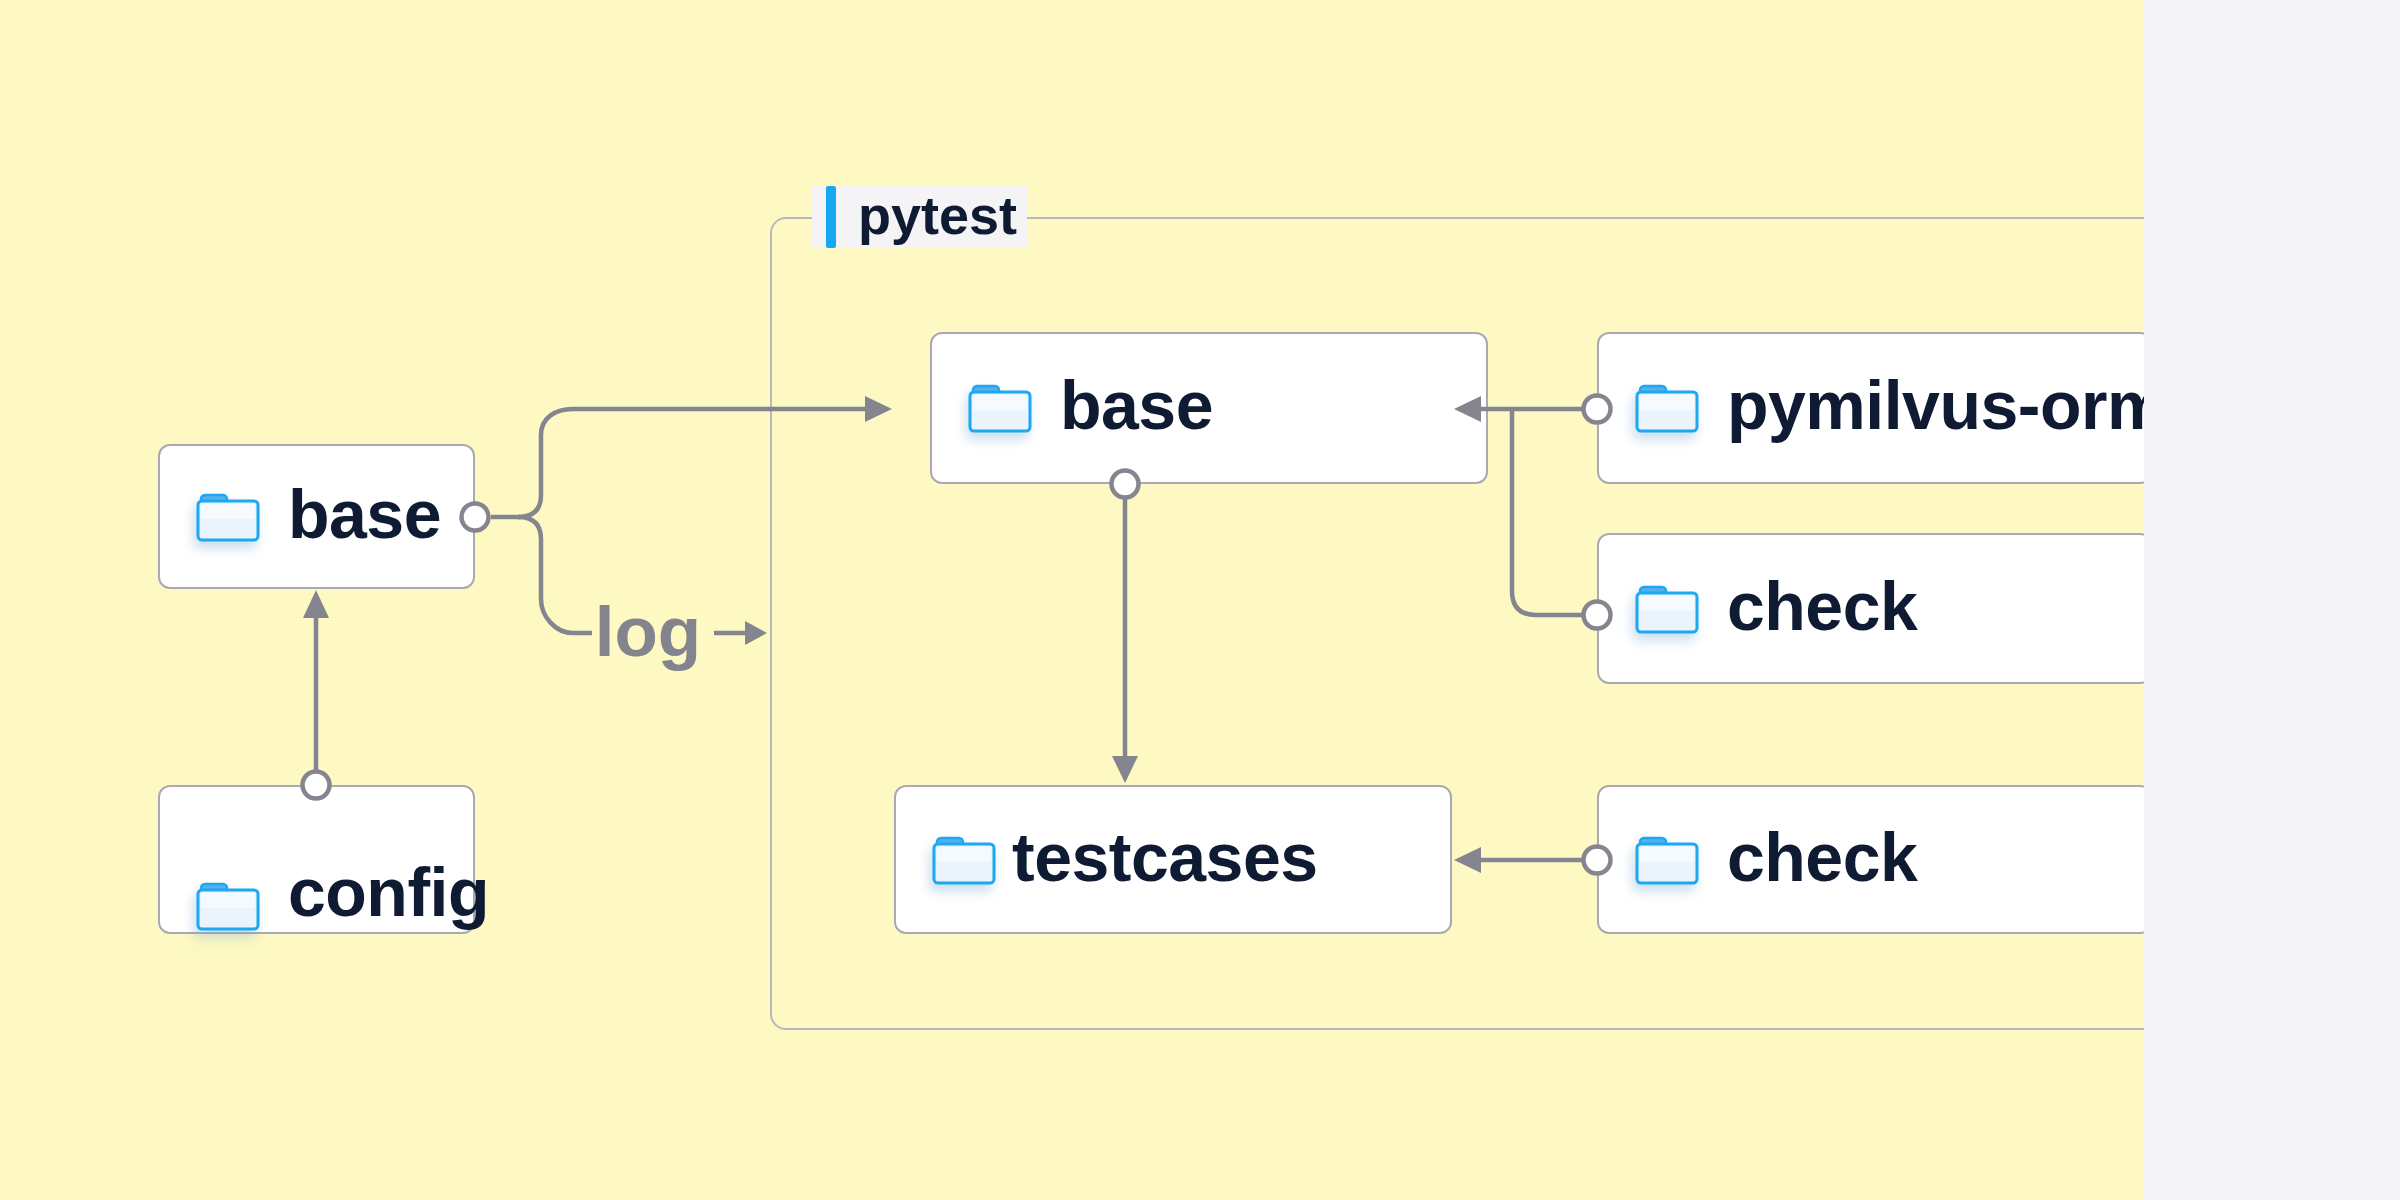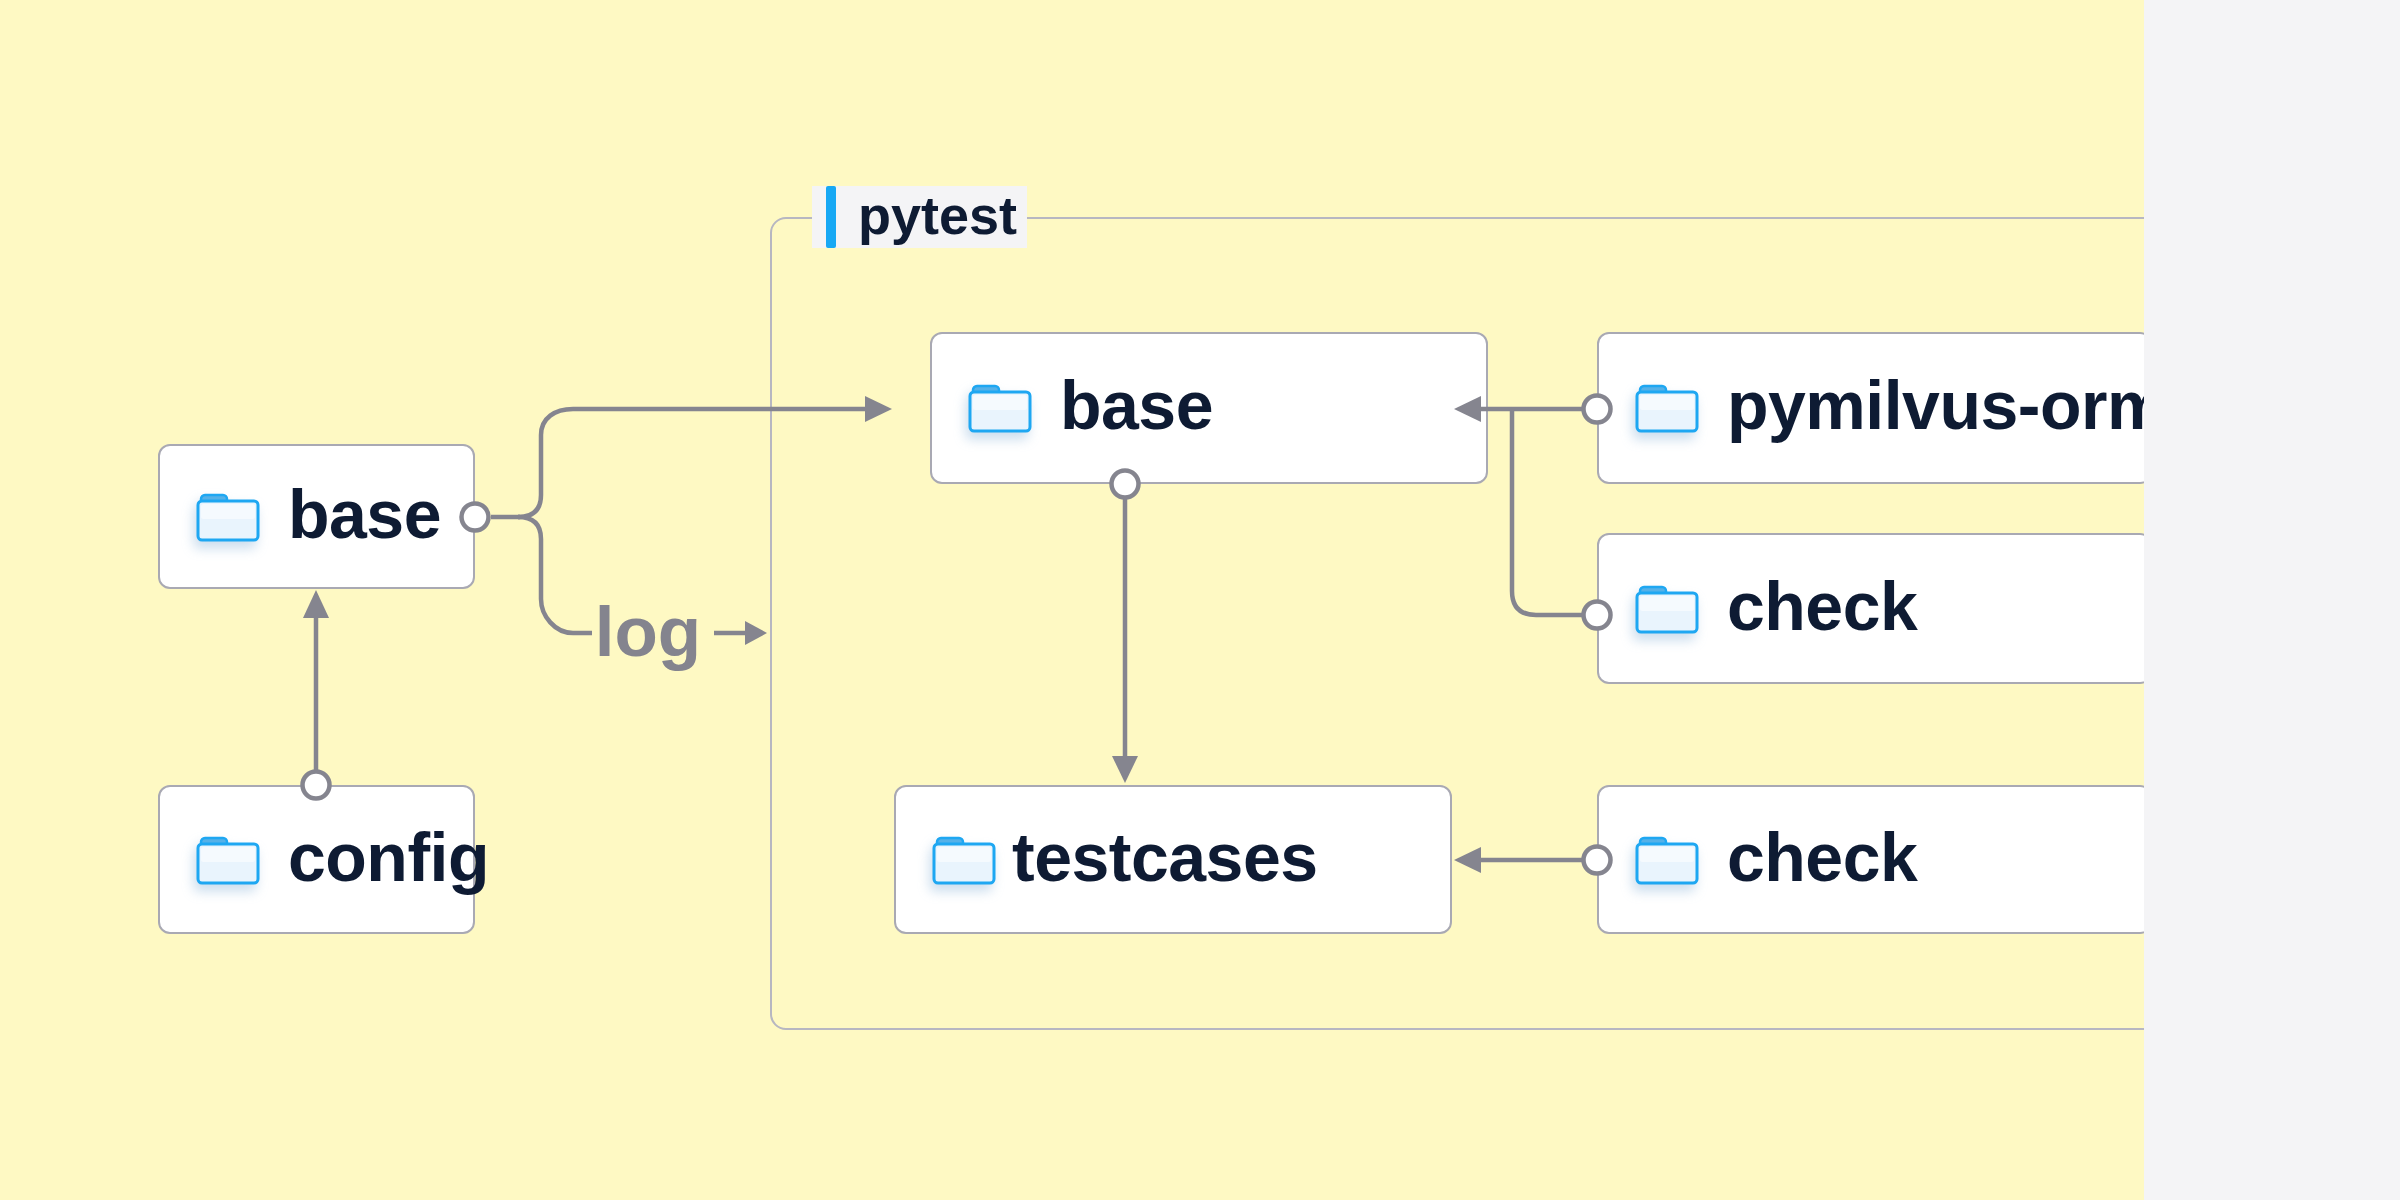--- a/index.html
+++ b/index.html
@@ -57,21 +57,21 @@
     z-index:4;pointer-events:none;
   }
   .edge-label{
     position:absolute;
     left:596px;top:597px;width:104px;height:68px;
     display:flex;align-items:center;justify-content:center;
     font-size:71px;font-weight:600;color:#84848e;line-height:1;
     z-index:5;
   }
   .n-utils    {left:158px;top:444px;width:317px;height:145px;}
-  .n-config   {left:158px;top:785px;width:317px;height:149px;}
+  .n-config   {left:158px;top:785px;width:317px;height:149px;align-items:flex-end;}
   .n-base     {left:894px;top:332px;width:558px;height:152px;margin-left:36px;}
   .n-pymilvus {left:1597px;top:332px;width:555px;height:152px;}
   .n-check    {left:1597px;top:533px;width:555px;height:151px;}
   .n-testcases{left:894px;top:785px;width:558px;height:149px;gap:16px;}
   .n-common   {left:1597px;top:785px;width:555px;height:149px;}
 </style>
 </head>
 <body>
 
 <div class="stage">

